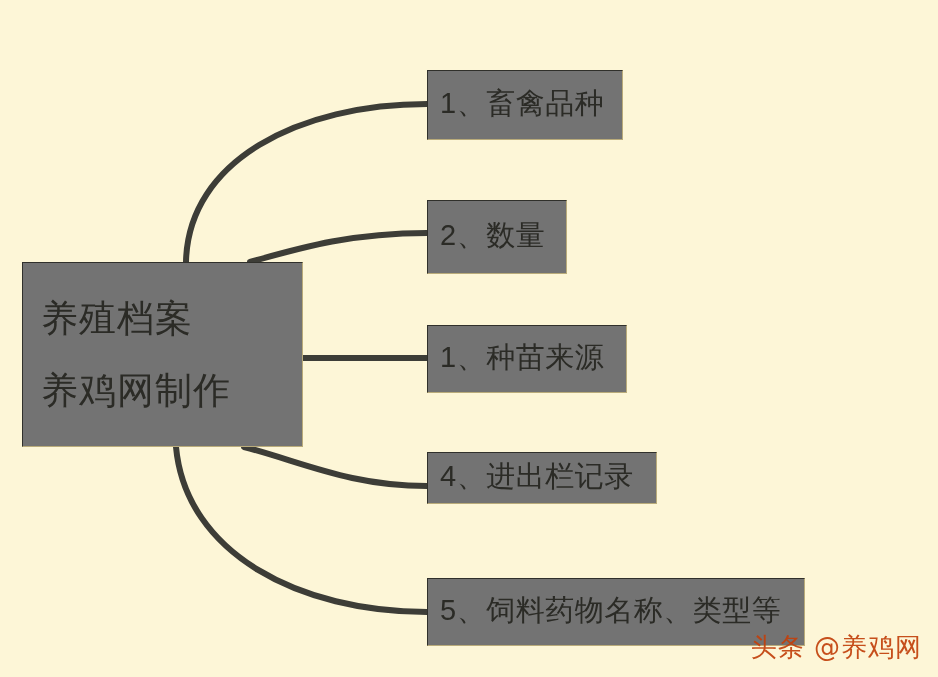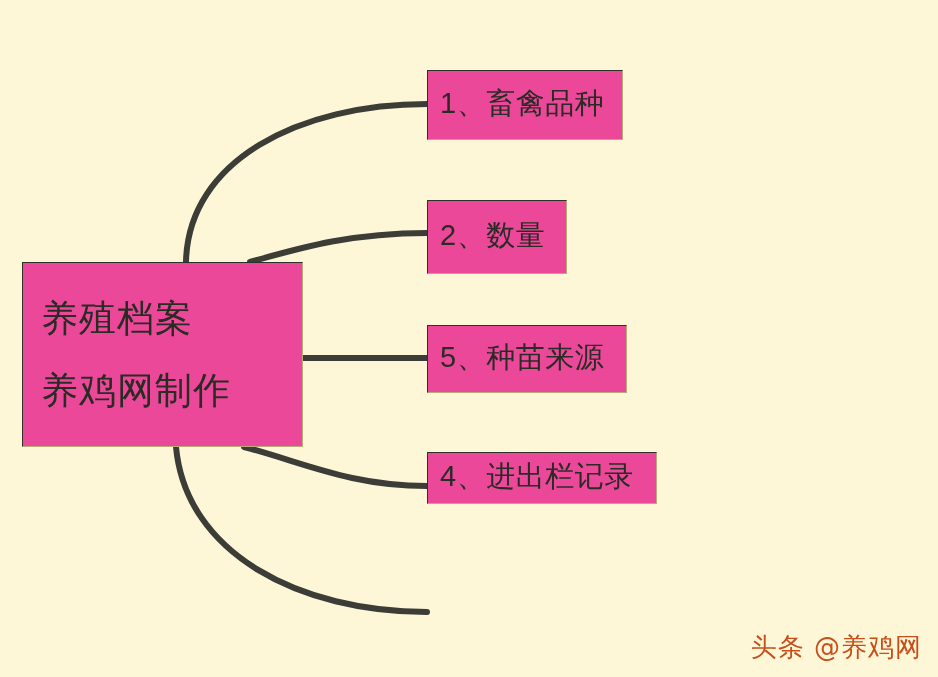--- a/index.html
+++ b/index.html
@@ -26,21 +26,21 @@
     position: absolute;
     left: 0;
     top: 0;
     width: 938px;
     height: 677px;
     pointer-events: none;
   }
   .node-box {
     position: absolute;
     box-sizing: border-box;
-    background: #ec4899;
+    background: #737373;
     border-top: 1.5px solid #30302b;
     border-left: 1.5px solid #30302b;
     border-right: 1.5px solid #b9ab7a;
     border-bottom: 1.5px solid #b9ab7a;
     display: flex;
     align-items: center;
     justify-content: flex-start;
     color: #2b2b26;
     white-space: nowrap;
   }
@@ -97,23 +97,26 @@
 
   <div class="node-box" id="branch-node-1" style="left: 427px; top: 70px; width: 196px; height: 70px;">
     <div class="branch-label">1、畜禽品种</div>
   </div>
 
   <div class="node-box" id="branch-node-2" style="left: 427px; top: 200px; width: 140px; height: 74px;">
     <div class="branch-label">2、数量</div>
   </div>
 
   <div class="node-box" id="branch-node-3" style="left: 427px; top: 325px; width: 200px; height: 68px;">
-    <div class="branch-label">5、种苗来源</div>
+    <div class="branch-label">1、种苗来源</div>
   </div>
 
   <div class="node-box" id="branch-node-4" style="left: 427px; top: 452px; width: 230px; height: 52px;">
     <div class="branch-label">4、进出栏记录</div>
   </div>
 
+  <div class="node-box" id="branch-node-5" style="left: 427px; top: 578px; width: 378px; height: 68px;">
+    <div class="branch-label">5、饲料药物名称、类型等</div>
+  </div>
 
   <div id="watermark">头条 @养鸡网</div>
 
 </div>
 
 </body></html>

